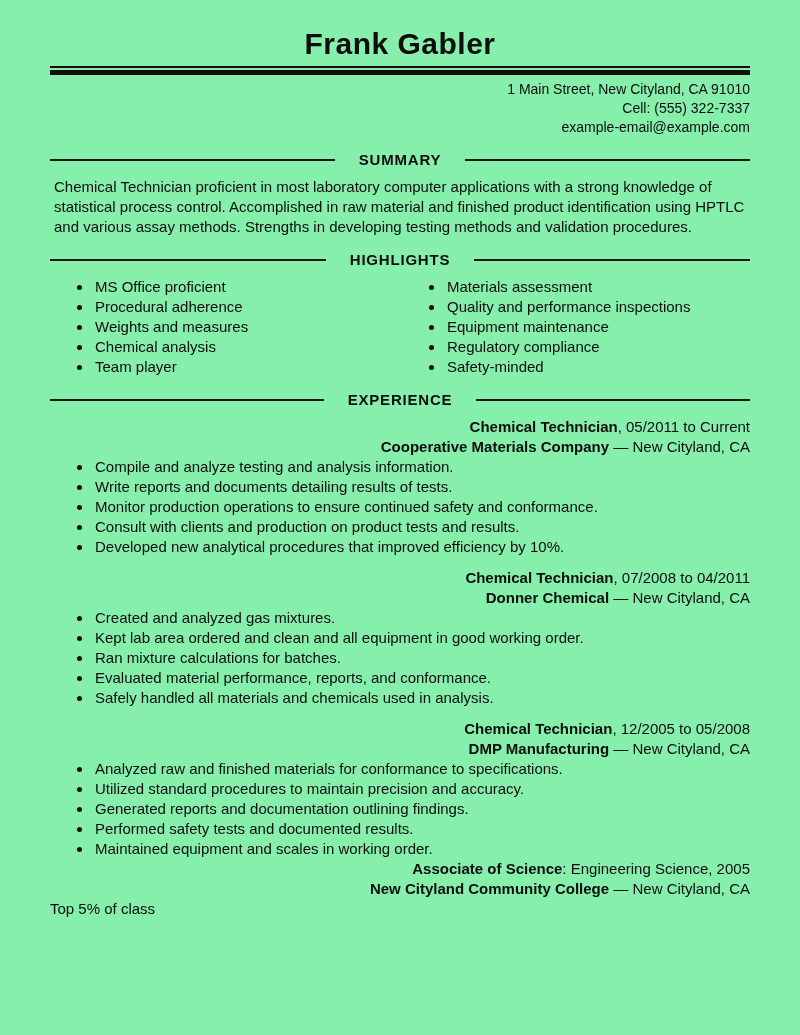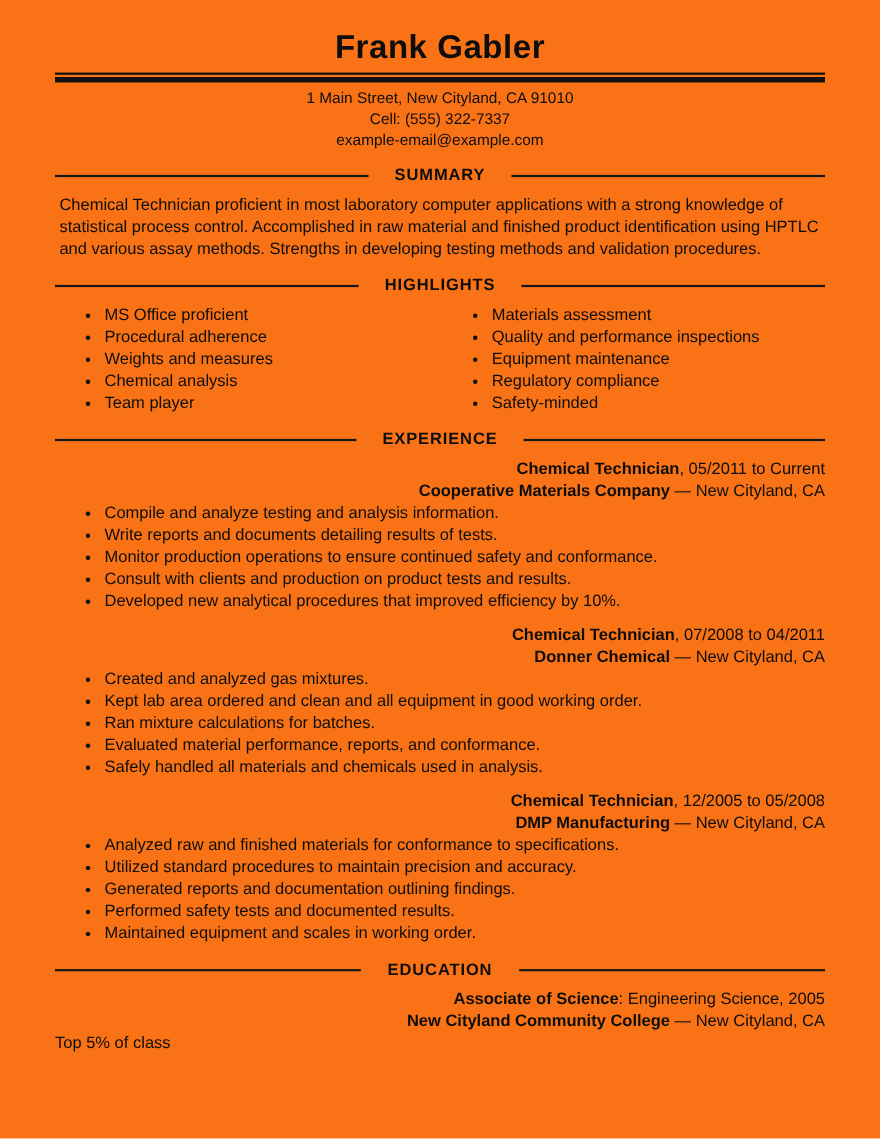--- a/index.html
+++ b/index.html
@@ -2,21 +2,21 @@
 <html><head>
 <meta charset="utf-8">
 <title>Resume</title>
 <style>
   html, body { margin: 0; padding: 0; background: #ffffff; }
   .page {
     width: 800px;
     height: 1035px;
     box-sizing: border-box;
     padding: 26px 50px 0 50px;
-    background: #f97316;
+    background: #86efac;
     color: #0d0d0d;
     font-family: "Liberation Sans", "DejaVu Sans", sans-serif;
     font-size: 15px;
     line-height: 20px;
     overflow: hidden;
   }
   .name {
     margin: 0;
     text-align: center;
     font-size: 30px;
@@ -24,21 +24,21 @@
     font-weight: 700;
     letter-spacing: 0.5px;
   }
   .double-rule {
     margin: 4px 0 5px 0;
     height: 2px;
     border-top: 2px solid #101010;
     border-bottom: 5px solid #101010;
   }
   .contact {
-    text-align: center;
+    text-align: right;
     font-size: 14px;
     line-height: 19px;
   }
   .sec-header {
     display: flex;
     align-items: center;
     gap: 24px;
     margin: 13px 0 7px 0;
   }
   .sec-header .rule {
@@ -171,25 +171,20 @@
         <li>Analyzed raw and finished materials for conformance to specifications.</li>
         <li>Utilized standard procedures to maintain precision and accuracy.</li>
         <li>Generated reports and documentation outlining findings.</li>
         <li>Performed safety tests and documented results.</li>
         <li>Maintained equipment and scales in working order.</li>
       </ul>
     </div>
   </div>
 
   <div>
-    <div class="sec-header">
-      <span class="rule"></span>
-      <span class="sec-title">EDUCATION</span>
-      <span class="rule"></span>
-    </div>
     <div class="center-line">
       <span class="bold">Associate of Science</span><span>: Engineering Science, 2005</span>
     </div>
     <div class="center-line">
       <span class="bold">New Cityland Community College</span><span> — New Cityland, CA</span>
     </div>
     <div class="edu-note">Top 5% of class</div>
   </div>
 
 </div>

